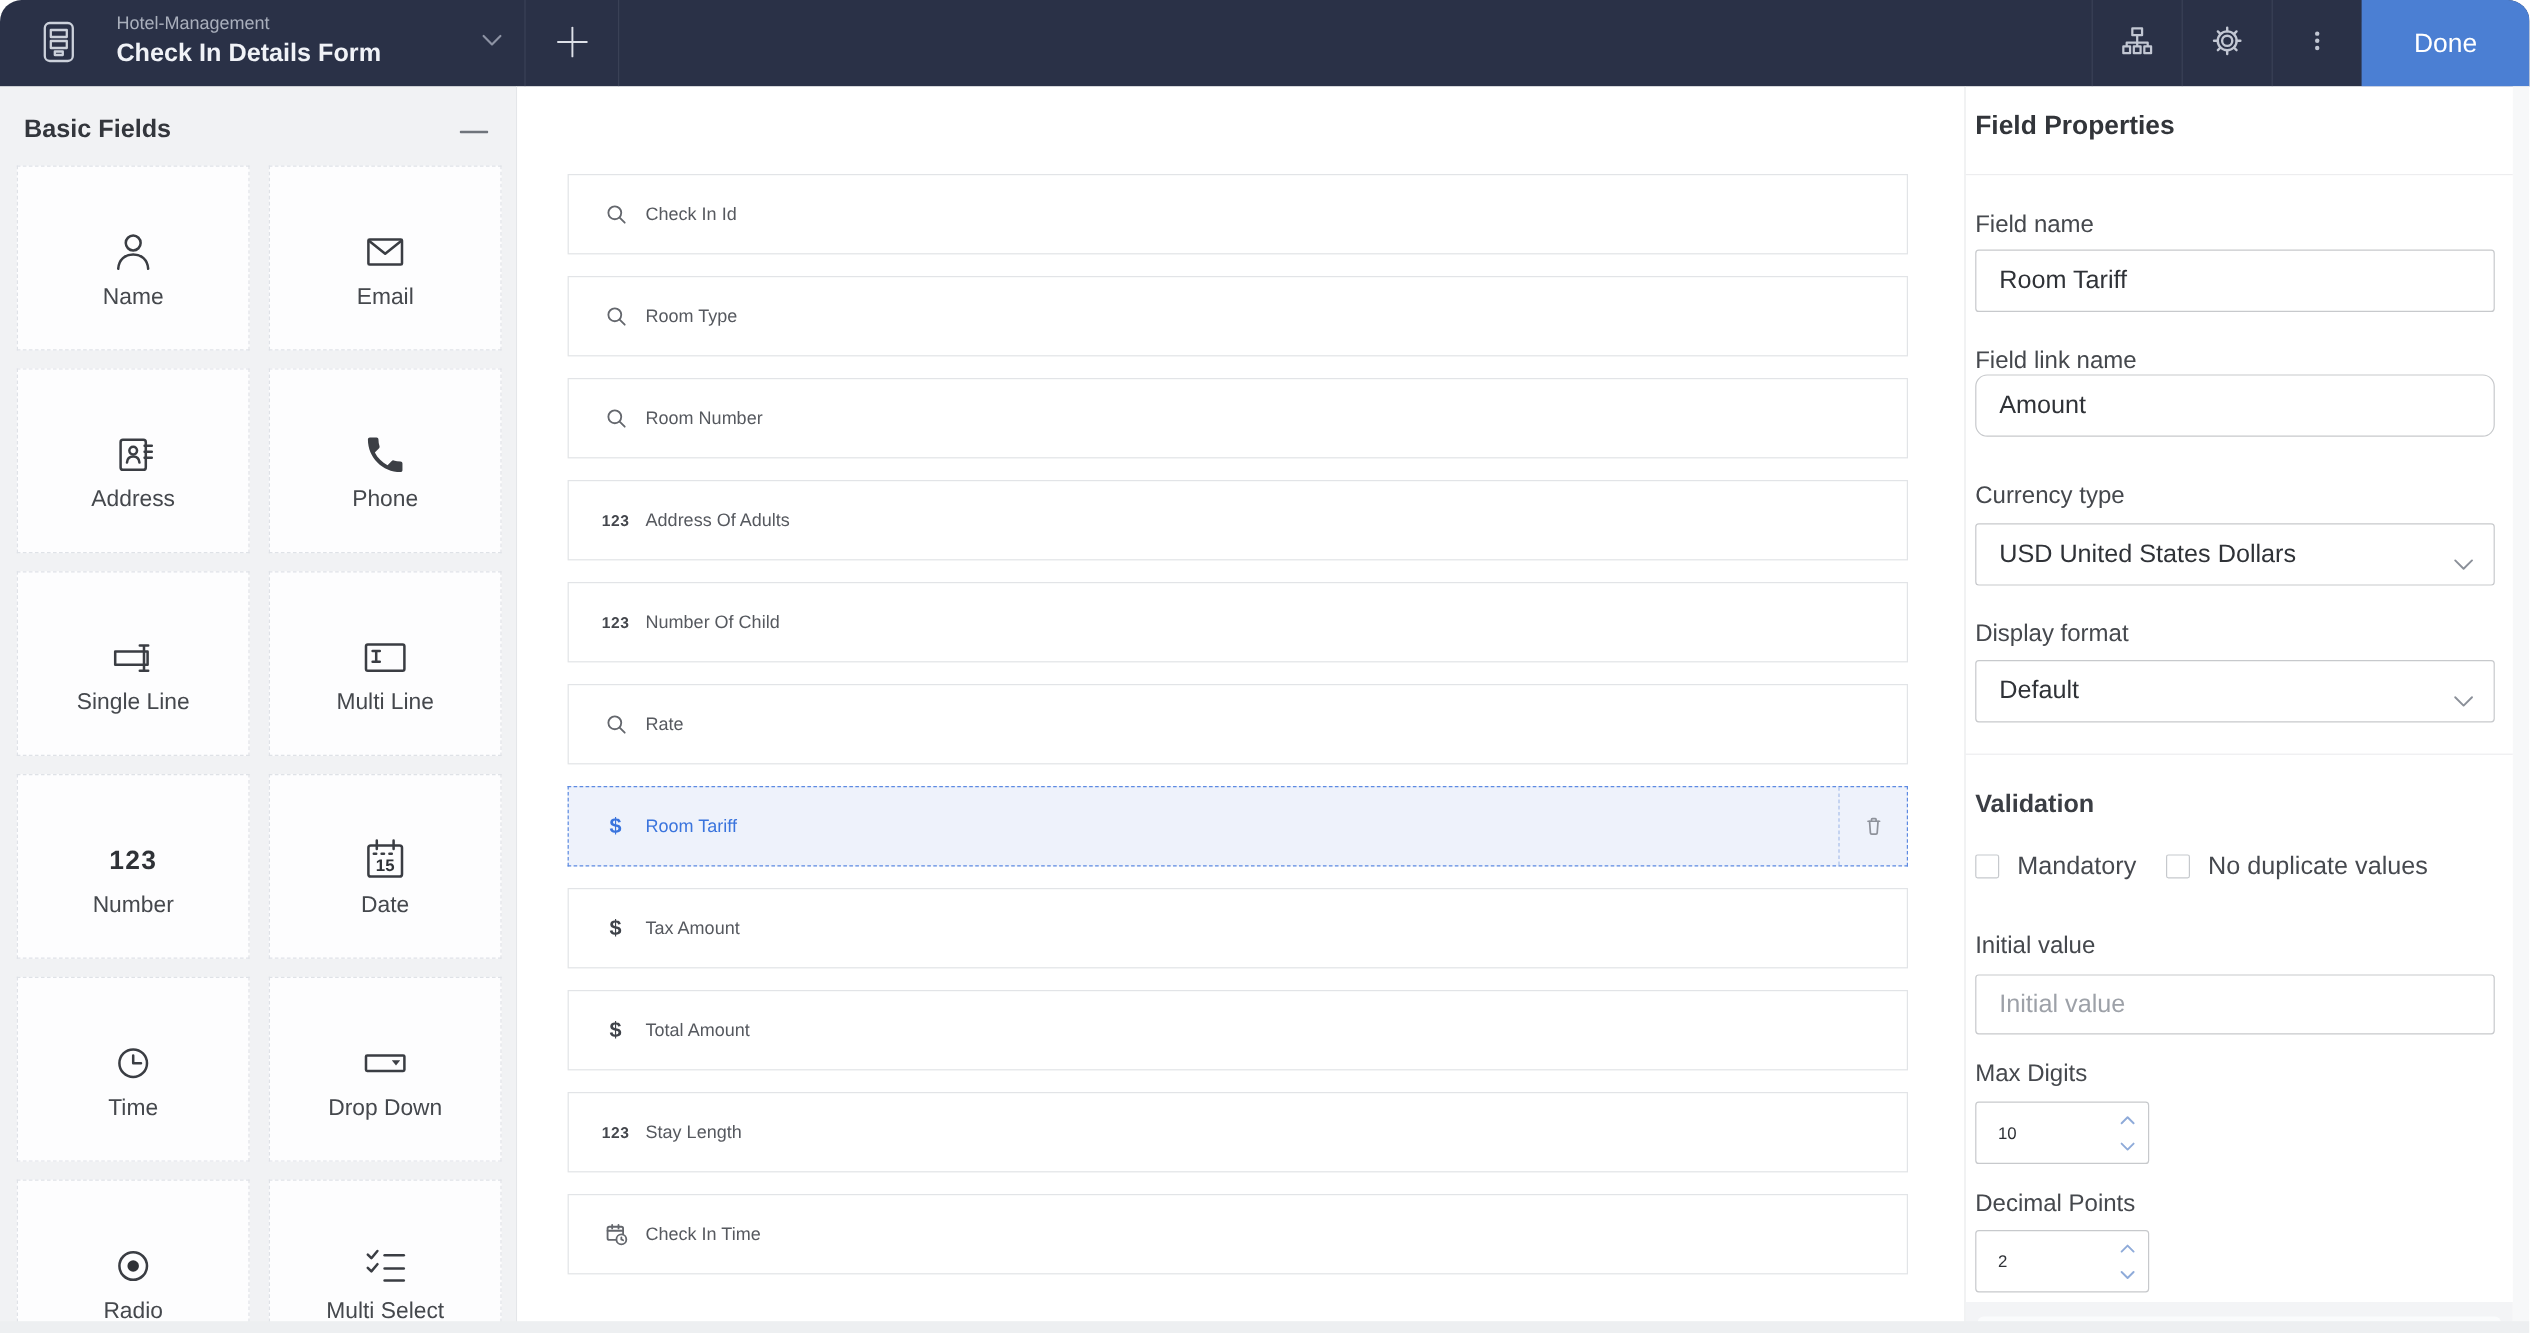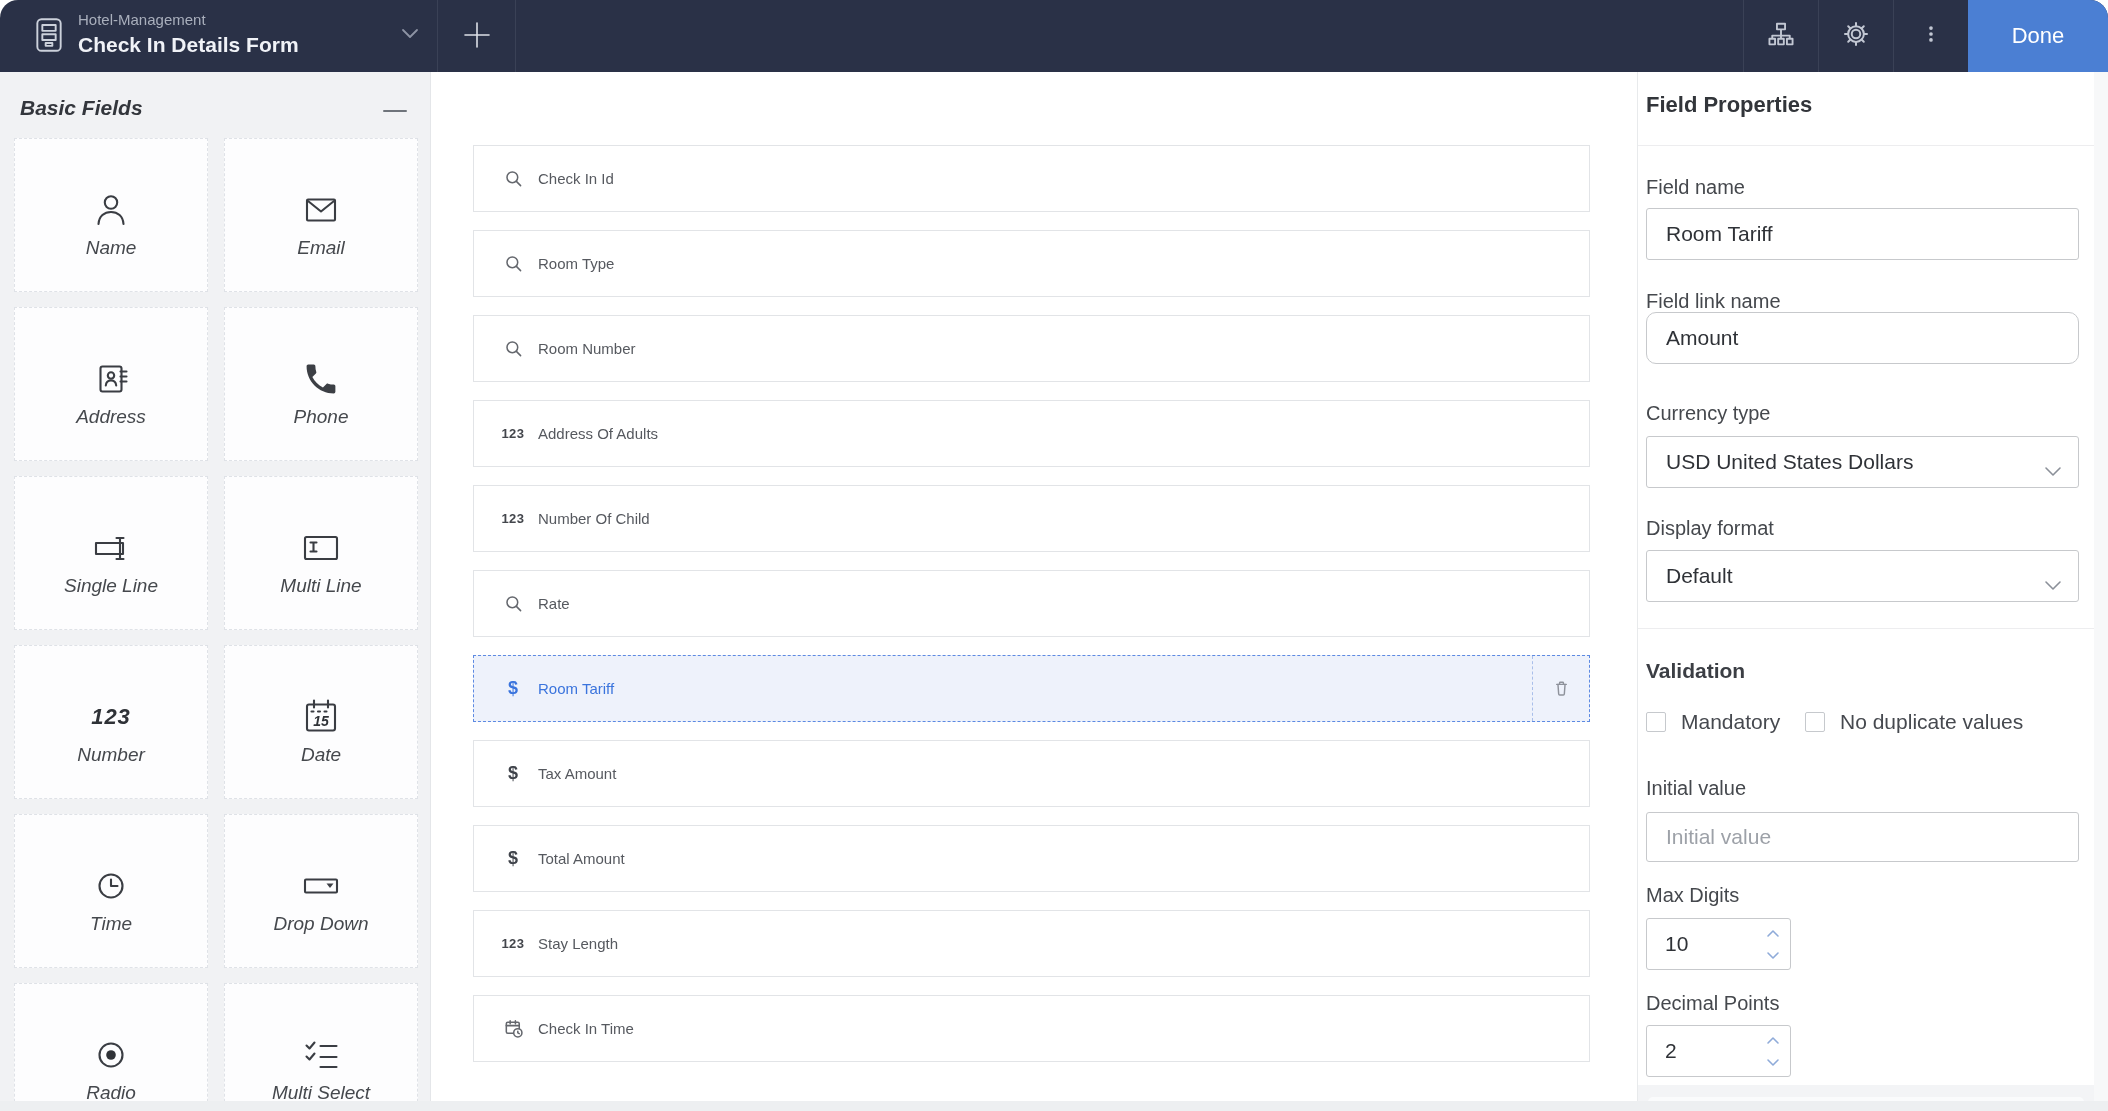--- a/index.html
+++ b/index.html
@@ -5,33 +5,33 @@
   html,body{margin:0;padding:0;background:#ffffff;}
   *{box-sizing:border-box;}
   .page{position:relative;width:2108px;height:1111px;overflow:hidden;background:#fff;
         font-family:"Liberation Sans","DejaVu Sans",sans-serif;}
 
   
   .navbar{position:absolute;left:0;top:0;width:2108px;height:72px;background:var(--c-navbar_bg,#2a3147);
           border-radius:18px 18px 0 0;}
   .nv-div{position:absolute;top:0;bottom:0;width:1px;background:var(--c-navbar_divider,#3a4156);}
   .nv-appicon{position:absolute;left:26px;top:14px;width:46px;height:46px;display:flex;align-items:center;justify-content:center;cursor:pointer;}
-  .nv-titles{position:absolute;left:78px;top:10px;}
+  .nv-titles{position:absolute;left:97px;top:10px;}
   .nv-sub{font-size:15px;color:#a9afbc;line-height:19px;}
   .nv-main{font-size:21px;color:#f0f2f7;font-weight:600;line-height:28px;margin-top:2px;}
   .nv-chevron{position:absolute;left:394px;top:20px;width:32px;height:32px;display:flex;align-items:center;justify-content:center;cursor:pointer;}
   .nv-plus{position:absolute;left:454px;top:14px;width:46px;height:46px;display:flex;align-items:center;justify-content:center;cursor:pointer;}
   .nv-iconbtn{position:absolute;top:0;height:72px;width:75px;display:flex;align-items:center;justify-content:center;cursor:pointer;}
   .nv-done{position:absolute;left:1968px;top:0;width:140px;height:72px;background:var(--c-accent_blue,#4b7fd3);
            color:#fff;font-size:22px;font-weight:500;border:none;border-radius:0 18px 0 0;cursor:pointer;
            display:flex;align-items:center;justify-content:center;font-family:inherit;}
 
   
   .sidebar{position:absolute;left:0;top:72px;width:431px;bottom:0;background:var(--c-sidebar_bg,#f1f2f4);
-           border-right:1px solid #e4e6e9;overflow:hidden;font-style:italic;}
+           border-right:1px solid #e4e6e9;overflow:hidden;}
   .sb-head{display:flex;align-items:center;justify-content:space-between;padding:23px 20px 0 20px;}
   .sb-title{font-size:21px;font-weight:700;color:var(--c-text_dark,#33363c);}
   .sb-collapse{width:30px;height:26px;display:flex;align-items:center;justify-content:center;cursor:pointer;}
   .palette{position:absolute;left:14px;top:66px;display:grid;grid-template-columns:194px 194px;column-gap:16px;row-gap:15px;}
   .card{height:154px;background:#fdfdfe;border:1px dashed #dfe2e7;display:flex;flex-direction:column;
         align-items:center;justify-content:center;cursor:pointer;}
   .card-ic{height:62px;display:flex;align-items:flex-end;justify-content:center;}
   .sic{width:48px;height:48px;stroke:#3a3d43;stroke-width:2.1;fill:none;stroke-linecap:round;stroke-linejoin:round;}
   .card-label{margin-top:3px;font-size:19px;color:var(--c-text_label,#45484d);}
 
@@ -64,21 +64,21 @@
   .p-select{position:absolute;left:8px;width:433px;height:52px;border:1px solid var(--c-input_border,#c7c9cc);
             border-radius:3px;background:#fff;font-size:21px;color:#2f3237;display:flex;align-items:center;
             padding-left:19px;cursor:pointer;}
   .sel-chev{position:absolute;right:16px;top:21px;}
   .p-section-title{position:absolute;left:8px;font-size:21px;font-weight:600;color:#3b3e44;}
   .chk-group{position:absolute;display:flex;align-items:center;cursor:pointer;}
   .chk{width:20px;height:20px;border:1px solid #c6c9cd;border-radius:2px;background:#fff;margin-right:15px;flex:none;}
   .chk-label{font-size:21px;color:#46494f;white-space:nowrap;}
   .stepper-wrap{position:absolute;left:8px;width:145px;height:52px;}
   .stepper-input{width:145px;height:52px;border:1px solid var(--c-input_border,#c7c9cc);border-radius:3px;
-                 font-family:inherit;font-size:21px;color:#2f3237;padding-left:18px;outline:none;background:#fff;}
+                 font-family:inherit;font-size:14px;color:#2f3237;padding-left:18px;outline:none;background:#fff;}
   .step-up,.step-down{position:absolute;right:10px;width:16px;height:12px;display:flex;align-items:center;justify-content:center;cursor:pointer;}
   .step-up{top:9px;} .step-down{bottom:9px;}
   .panel-footer{position:absolute;left:0;right:14px;top:1013px;bottom:0;background:#f3f4f6;}
   .footer-bar{margin:12px 10px 0 10px;height:10px;border-radius:6px;background:#fafbfc;}
 
   .bottom-band{position:absolute;left:0;right:0;bottom:0;height:10px;background:#edeff1;z-index:6;}
 </style>
 </head>
 <body>
 

